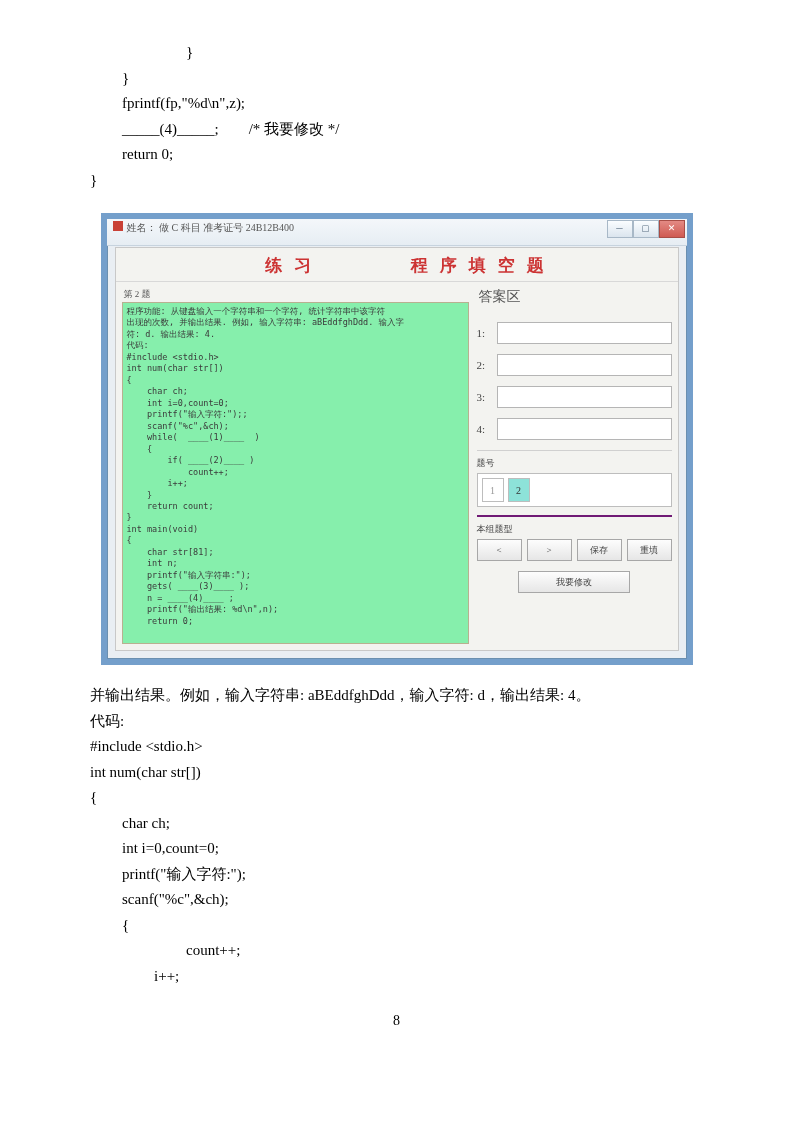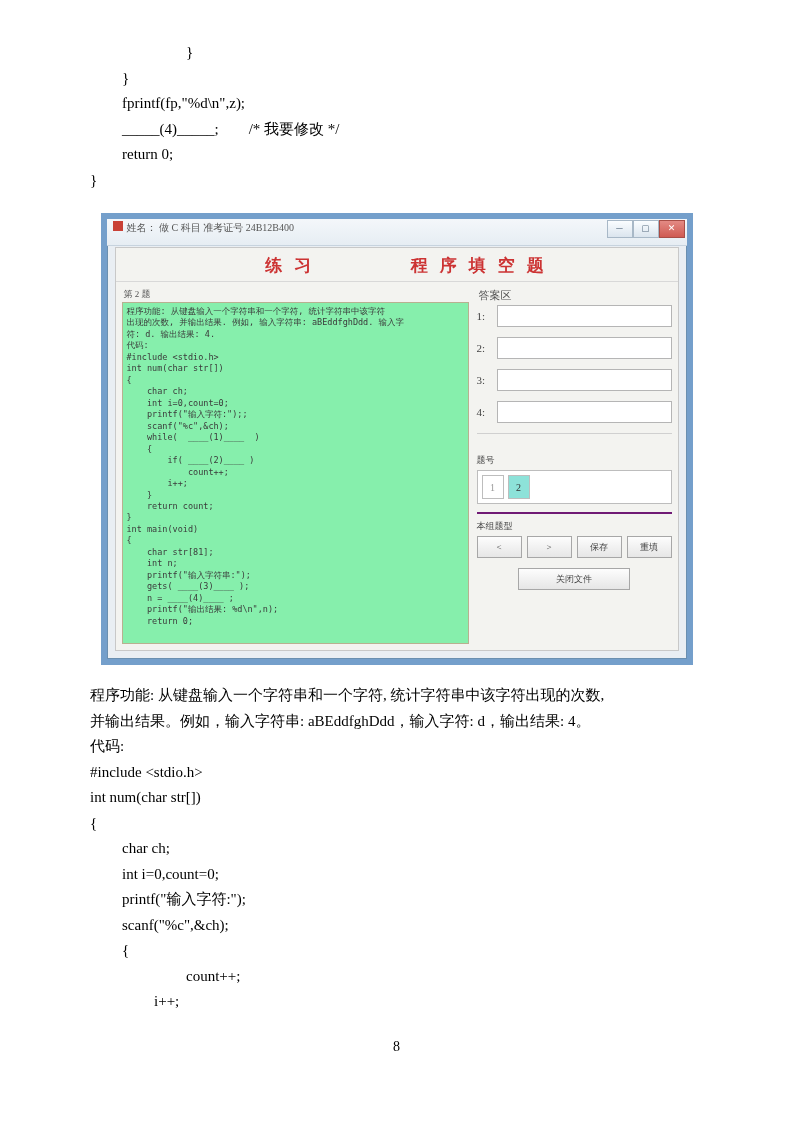--- a/index.html
+++ b/index.html
@@ -101,32 +101,32 @@
   white-space:pre;
   overflow:hidden;
 }
 .right-col{
   width:195px;
   padding:4px 6px 6px 2px;
   font-size:10px;
   color:#444;
 }
 .ans-label{
-  font-size:11px;color:#555;margin-bottom:2px;padding-left:2px;
+  font-size:14px;color:#555;margin-bottom:16px;padding-left:2px;
 }
 .ans-row{
   display:flex;align-items:center;margin-bottom:10px;gap:4px;
 }
 .ans-row .num{width:16px;font-size:11px;}
 .ans-row .field{
   flex:1;height:20px;border:1px solid #b5b5b5;background:#fff;
 }
 .nav-grp{
   border-top:1px solid #d0d0d0;
-  margin-top:8px;padding-top:20px;
+  margin-top:8px;padding-top:6px;
 }
 .nav-label{font-size:9px;margin-bottom:3px}
 .nav-box{
   border:1px solid #bdbdbd;background:#fff;padding:4px;display:flex;gap:4px;
 }
 .nav-num{
   width:20px;height:22px;border:1px solid #bdbdbd;background:#fff;
   font-size:10px;display:flex;align-items:center;justify-content:center;color:#999;
 }
 .nav-num.cur{background:#8de2d9;color:#333}
@@ -248,29 +248,28 @@
           </div>
 
           <div class="btns-grp">
             <div class="nav-label">本组题型</div>
             <div class="btns-row">
               <div class="sbtn">&lt;</div>
               <div class="sbtn">&gt;</div>
               <div class="sbtn">保存</div>
               <div class="sbtn">重填</div>
             </div>
-            <div class="big-btn">关闭文件</div>
+            <div class="big-btn">我要修改</div>
           </div>
         </div>
       </div>
     </div>
   </div>
 
   <div class="para">
-    <div>程序功能: 从键盘输入一个字符串和一个字符, 统计字符串中该字符出现的次数,</div>
     <div>并输出结果。例如，输入字符串:  aBEddfghDdd，输入字符:  d，输出结果:  4。</div>
     <div>代码:</div>
   </div>
   <div class="code-block">
     <div>#include &lt;stdio.h&gt;</div>
     <div>int num(char str[])</div>
     <div>{</div>
     <div class="indent1">char ch;</div>
     <div class="indent1">int i=0,count=0;</div>
     <div class="indent1">printf("输入字符:");</div>

